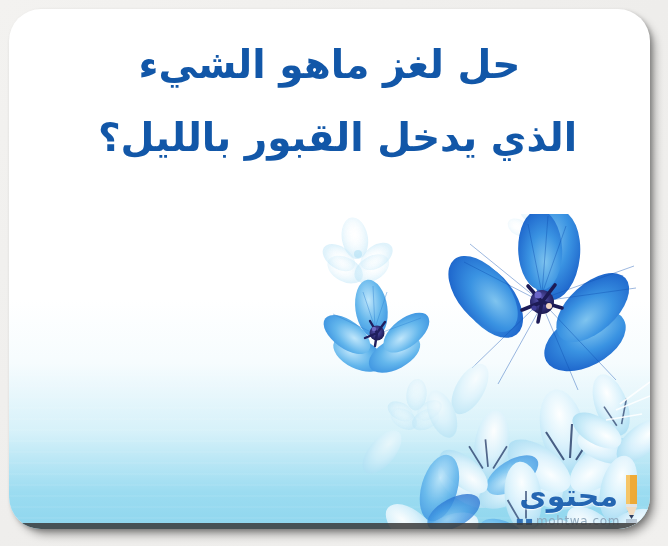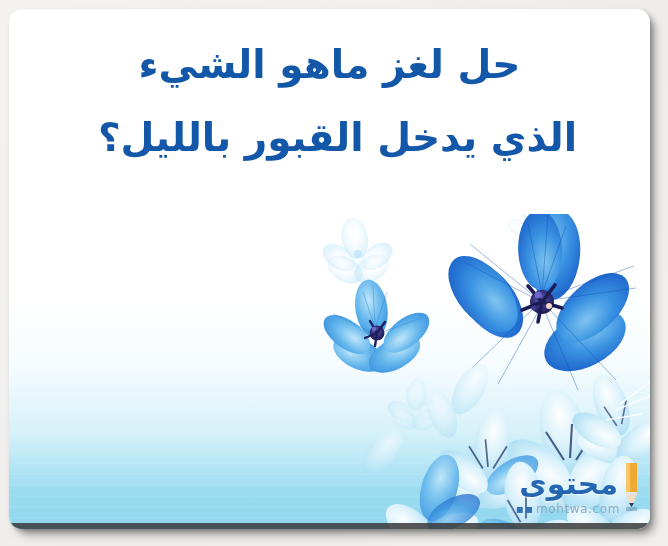--- a/index.html
+++ b/index.html
@@ -22,21 +22,21 @@
     overflow: hidden;
   }
 
   
   #card {
     position: absolute;
     left: 9px;
     top: 9px;
     width: 641px;
     height: 520px;
-    border-radius: 13px;
+    border-radius: 32px;
     background: #ffffff;
     box-shadow: 6px 7px 10px -2px rgba(0,0,0,0.40),
                 2px 2px 4px rgba(0,0,0,0.18);
     overflow: hidden;
   }
 
   
   #bottom-wash {
     position: absolute;
     left: 0;
@@ -98,21 +98,21 @@
     width: 330px;
     height: 315px;
     pointer-events: none;
   }
   #flowers svg { display: block; width: 100%; height: 100%; }
 
   
   #watermark {
     position: absolute;
     right: 6px;
-    bottom: 12px;
+    bottom: 0px;
     width: 150px;
     height: 56px;
     pointer-events: none;
     opacity: 0.97;
     text-decoration: underline;
   }
   #wm-word {
     position: absolute;
     right: 26px;
     bottom: 16px;

